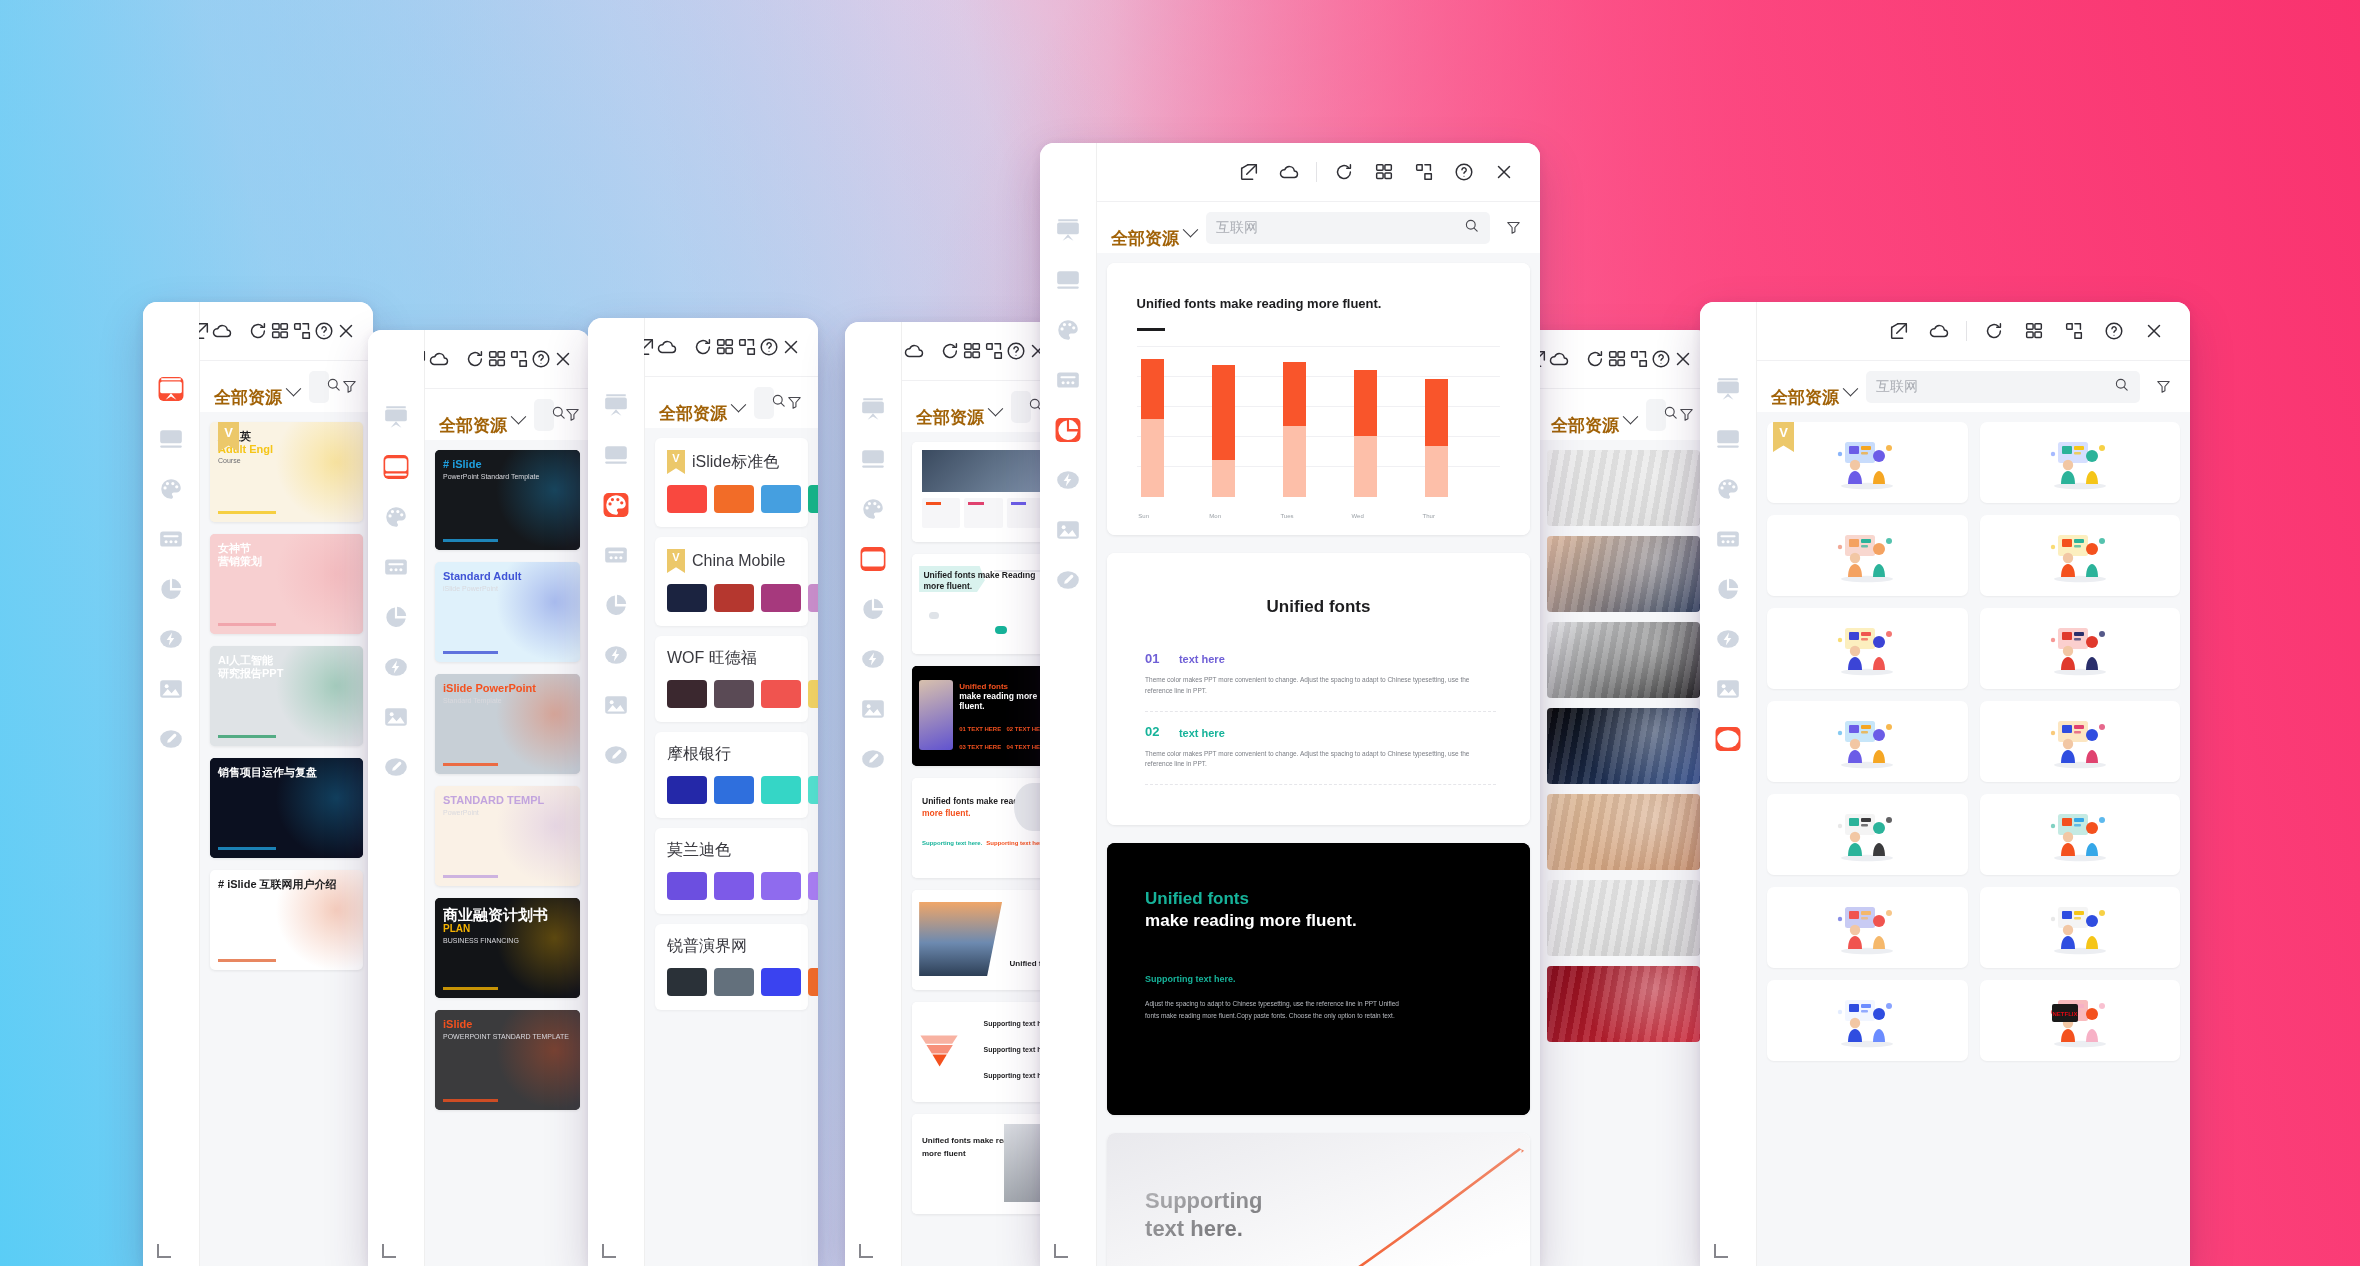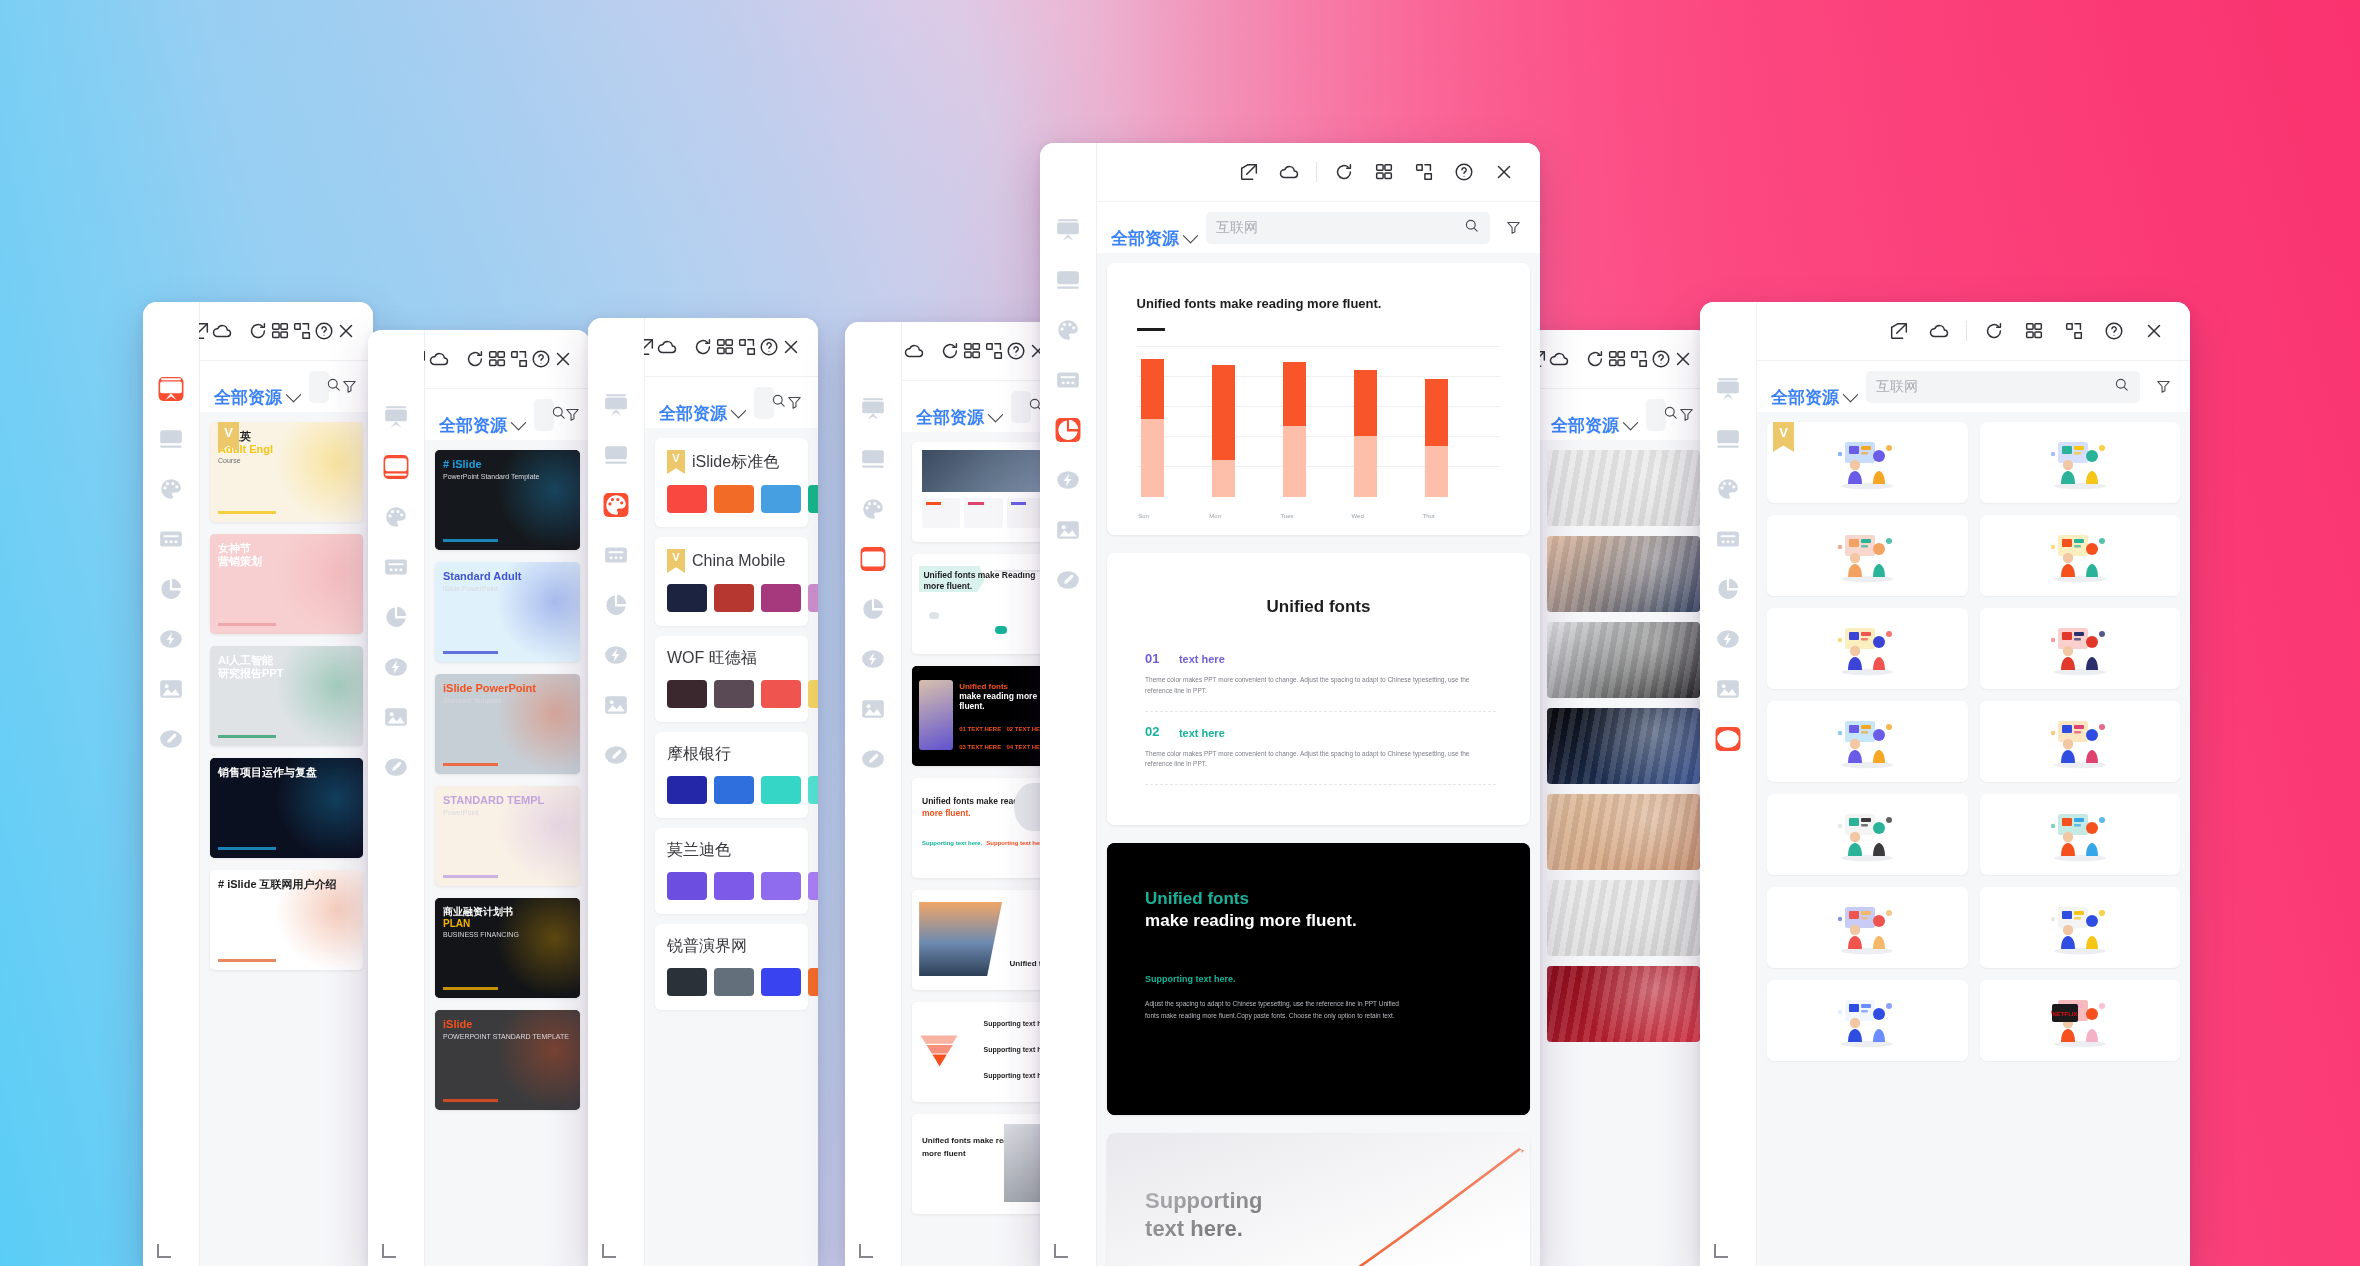--- a/index.html
+++ b/index.html
@@ -36,21 +36,21 @@
   .rail .ic .bg{fill:none;}
 
   .body{position:absolute; left:56px; top:0; right:0; bottom:0; background:#fff;
         border-left:1px solid #efefef; display:flex; flex-direction:column;}
   .topbar{height:58px;display:flex;align-items:center;justify-content:flex-end;gap:0;padding-right:16px;flex:0 0 auto;}
   .topbar .tb{width:40px;height:40px;display:flex;align-items:center;justify-content:center;}
   .topbar .tb svg{width:22px;height:22px;stroke:#2f2f35;fill:none;stroke-width:1.6;stroke-linecap:round;stroke-linejoin:round;}
   .tbdiv{width:1px;height:20px;background:#e3e3e6;margin:0 7px;}
 
   .searchbar{height:52px;border-top:1px solid #f0f0f2;display:flex;align-items:center;padding:0 14px;gap:10px;flex:0 0 auto;}
-  .selres{display:flex;align-items:center;gap:6px;font-size:17px;font-weight:700;color:#3b82f6;white-space:nowrap;margin-top:21px;}
+  .selres{display:flex;gap:6px;font-size:17px;font-weight:700;color:#a16207;white-space:nowrap;margin-top:21px;}
   .selres .chev{width:11px;height:11px;border-right:1.7px solid #3b3b40;border-bottom:1.7px solid #3b3b40;transform:rotate(45deg) translate(-2px,-2px);}
   .sinput{flex:1;height:32px;background:#f3f4f6;border-radius:5px;display:flex;align-items:center;padding:0 10px;gap:6px;min-width:0;}
   .sinput .ph{font-size:14px;color:#a9acb3;flex:1;overflow:hidden;white-space:nowrap;}
   .sinput svg,.filt svg{width:17px;height:17px;stroke:#4a4a50;fill:none;stroke-width:1.6;stroke-linecap:round;stroke-linejoin:round;}
   .filt{width:26px;display:flex;align-items:center;justify-content:center;}
 
   .content{flex:1;background:#f6f7f9;overflow:hidden;padding:10px;}
 
   
   .thumbs{display:flex;flex-direction:column;gap:12px;}
@@ -455,21 +455,21 @@
               <div class="msT" style="font-size:11px;color:#c2a4de">STANDARD TEMPL</div>
               <div style="font-size:7px;color:#d9d9de;margin-top:2px">PowerPoint</div>
               <div style="position:absolute;left:8px;bottom:8px;width:38%;height:3px;background:#c2a4de;opacity:.8"></div>
             </div>
           </div>
           <div class="thumb" title="商业融资计划书" style="background: rgb(18, 20, 23);">
             <div style="position:absolute;inset:0;background:#121417"></div>
             <div style="position:absolute;right:0;top:0;width:58%;height:100%;
      background:radial-gradient(circle at 70% 40%, #f5b30155, transparent 70%)"></div>
             <div class="ms">
-              <div class="msT" style="font-size:10px;color:#fff">商业融资计划书</div>
+              <div class="msT" style="font-size:15px;color:#fff">商业融资计划书</div>
               <div class="msT" style="font-size:10px;color:#f5b301">PLAN</div>
               <div style="font-size:7px;color:#d9d9de;margin-top:2px">BUSINESS FINANCING</div>
               <div style="position:absolute;left:8px;bottom:8px;width:38%;height:3px;background:#f5b301;opacity:.8"></div>
             </div>
           </div>
           <div class="thumb" title="POWERPOINT STANDARD TEMPLATE" style="background: rgb(59, 59, 61);">
             <div style="position:absolute;inset:0;background:#3b3b3d"></div>
             <div style="position:absolute;right:0;top:0;width:58%;height:100%;
      background:radial-gradient(circle at 70% 40%, #f4511e55, transparent 70%)"></div>
             <div class="ms">

